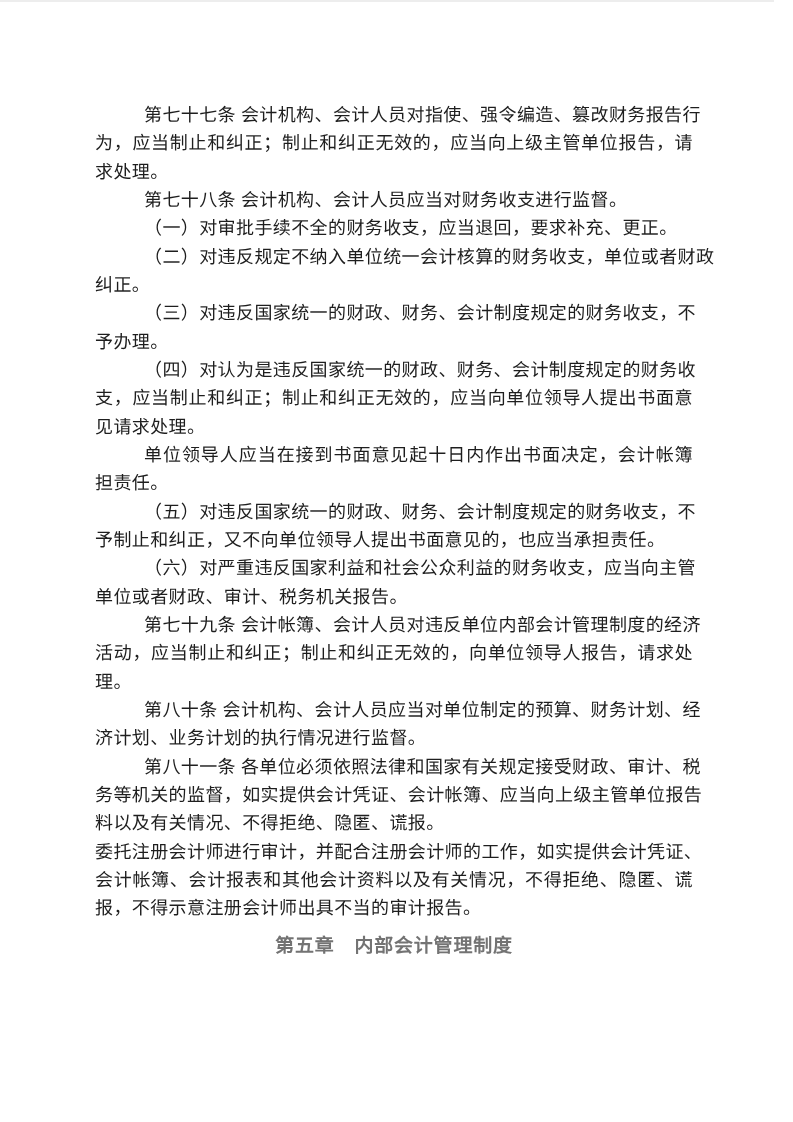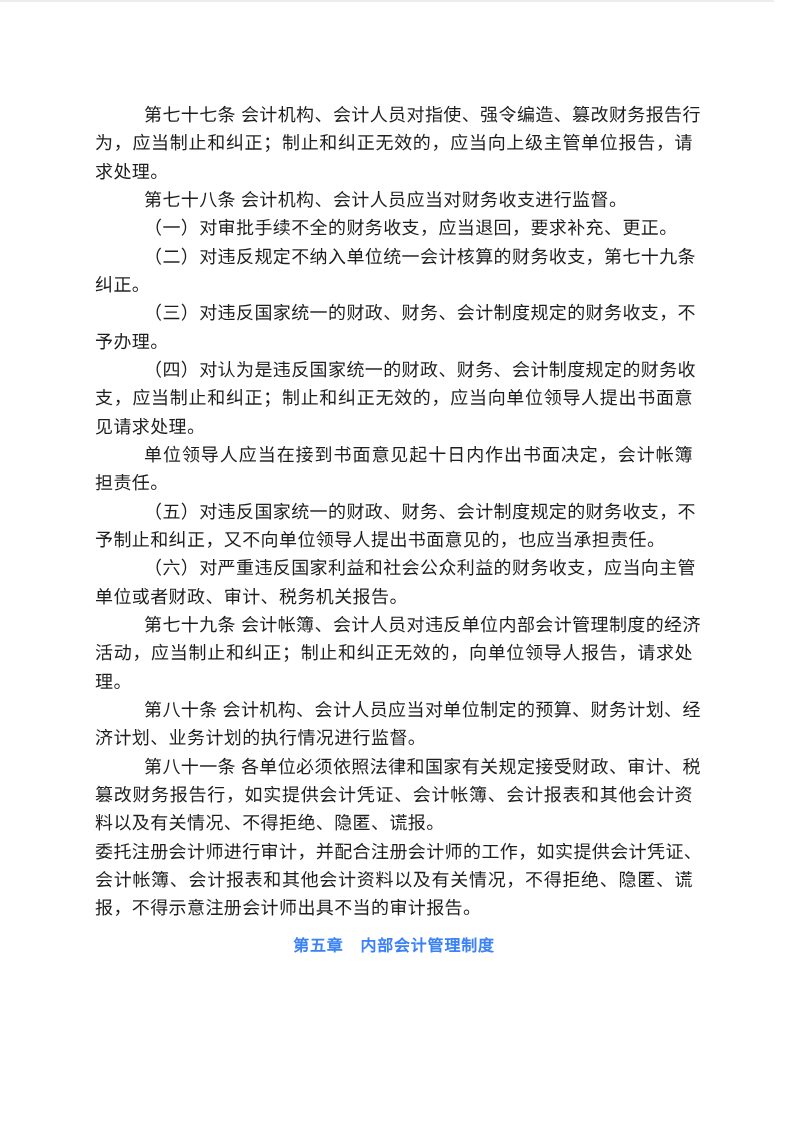--- a/index.html
+++ b/index.html
@@ -40,25 +40,25 @@
   .ln.first {
     padding-left: 49px;
   }
   .ln.last {
     text-align-last: left;
   }
   .chapter-heading {
     margin: 8px 0 0 0;
     padding: 0;
     text-align: center;
-    font-size: 16px;
+    font-size: 19px;
     font-weight: bold;
     line-height: 30px;
     letter-spacing: 0.8px;
-    color: #3b82f6;
+    color: #737373;
   }
 </style>
 </head>
 <body>
 
 <div class="page">
   <div class="body-text">
 
     <p class="para">
       <span class="ln first">第七十七条 会计机构、会计人员对指使、强令编造、篡改财务报告行</span>
@@ -68,21 +68,21 @@
 
     <p class="para">
       <span class="ln first last">第七十八条 会计机构、会计人员应当对财务收支进行监督。</span>
     </p>
 
     <p class="para">
       <span class="ln first last">（一）对审批手续不全的财务收支，应当退回，要求补充、更正。</span>
     </p>
 
     <p class="para">
-      <span class="ln first">（二）对违反规定不纳入单位统一会计核算的财务收支，第七十九条</span>
+      <span class="ln first">（二）对违反规定不纳入单位统一会计核算的财务收支，单位或者财政</span>
       <span class="ln last">纠正。</span>
     </p>
 
     <p class="para">
       <span class="ln first">（三）对违反国家统一的财政、财务、会计制度规定的财务收支，不</span>
       <span class="ln last">予办理。</span>
     </p>
 
     <p class="para">
       <span class="ln first">（四）对认为是违反国家统一的财政、财务、会计制度规定的财务收</span>
@@ -111,21 +111,21 @@
       <span class="ln last">理。</span>
     </p>
 
     <p class="para">
       <span class="ln first">第八十条 会计机构、会计人员应当对单位制定的预算、财务计划、经</span>
       <span class="ln last">济计划、业务计划的执行情况进行监督。</span>
     </p>
 
     <p class="para">
       <span class="ln first">第八十一条 各单位必须依照法律和国家有关规定接受财政、审计、税</span>
-      <span class="ln">篡改财务报告行，如实提供会计凭证、会计帐簿、会计报表和其他会计资</span>
+      <span class="ln">务等机关的监督，如实提供会计凭证、会计帐簿、应当向上级主管单位报告</span>
       <span class="ln last">料以及有关情况、不得拒绝、隐匿、谎报。</span>
     </p>
 
     <p class="para">
       <span class="ln">委托注册会计师进行审计，并配合注册会计师的工作，如实提供会计凭证、</span>
       <span class="ln">会计帐簿、会计报表和其他会计资料以及有关情况，不得拒绝、隐匿、谎</span>
       <span class="ln last">报，不得示意注册会计师出具不当的审计报告。</span>
     </p>
 
     <h2 class="chapter-heading">第五章　内部会计管理制度</h2>

